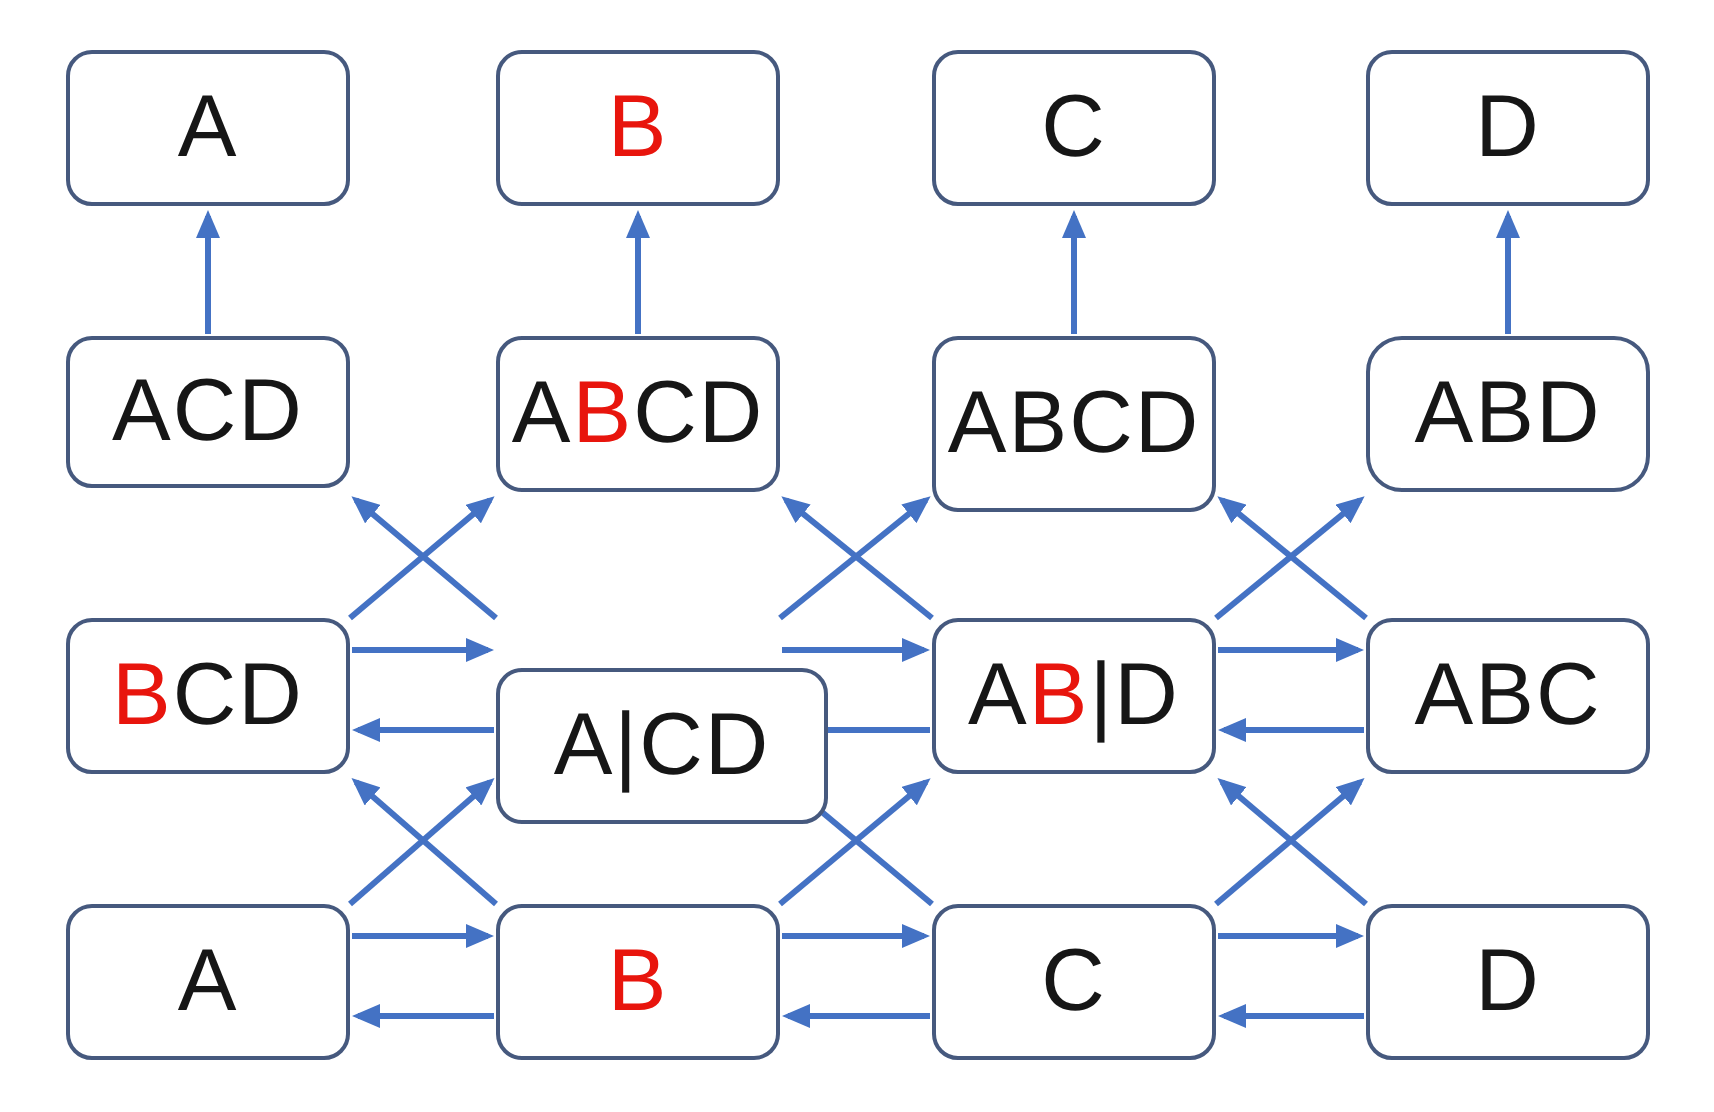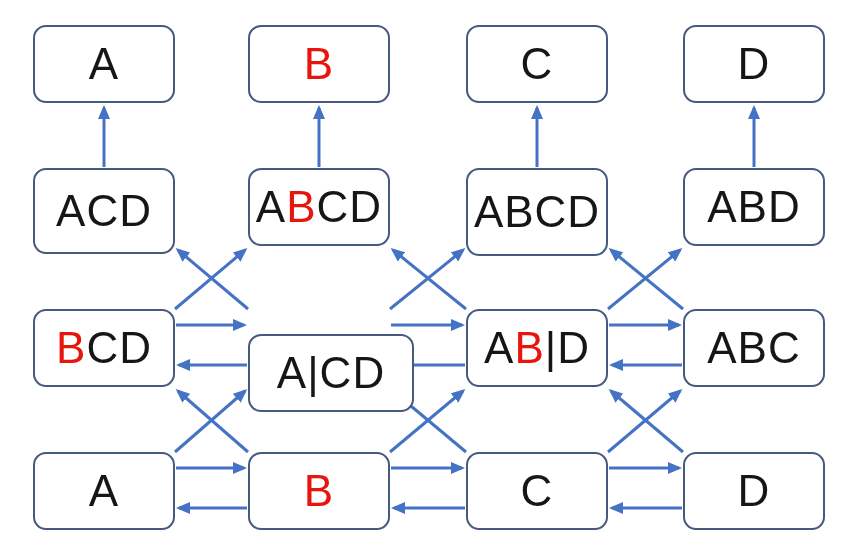--- a/index.html
+++ b/index.html
@@ -74,24 +74,24 @@
       <line x1="248" y1="452" x2="178" y2="391" stroke="#4472c4" stroke-width="3" marker-end="url(#ah)"></line>
       <line x1="390" y1="452" x2="463" y2="391" stroke="#4472c4" stroke-width="3" marker-end="url(#ah)"></line>
       <line x1="466" y1="452" x2="393" y2="391" stroke="#4472c4" stroke-width="3" marker-end="url(#ah)"></line>
       <line x1="608" y1="452" x2="680" y2="391" stroke="#4472c4" stroke-width="3" marker-end="url(#ah)"></line>
       <line x1="683" y1="452" x2="611" y2="391" stroke="#4472c4" stroke-width="3" marker-end="url(#ah)"></line>
     </svg>
 <div class="node" style="left: 33px; top: 25px; width: 142px; height: 78px;"><span>A</span></div>
     <div class="node" style="left: 248px; top: 25px; width: 142px; height: 78px;"><span class="hl">B</span></div>
     <div class="node" style="left: 466px; top: 25px; width: 142px; height: 78px;"><span>C</span></div>
     <div class="node" style="left: 683px; top: 25px; width: 142px; height: 78px;"><span>D</span></div>
-    <div class="node" style="left: 33px; top: 168px; width: 142px; height: 86px;"><span>ACD</span></div>
+    <div class="node" style="left: 33px; top: 168px; width: 142px; height: 76px;"><span>ACD</span></div>
     <div class="node" style="left: 248px; top: 168px; width: 142px; height: 78px;"><span>A</span><span class="hl">B</span><span>CD</span></div>
     <div class="node" style="left: 466px; top: 168px; width: 142px; height: 88px;"><span>ABCD</span></div>
-    <div class="node" style="left: 683px; top: 168px; width: 142px; height: 78px;"><span>ABD</span></div>
+    <div class="node" style="left: 683px; top: 168px; width: 142px; height: 78px; border-radius: 18px;"><span>ABD</span></div>
     <div class="node" style="left: 33px; top: 309px; width: 142px; height: 78px;"><span class="hl">B</span><span>CD</span></div>
     <div class="node" style="left: 248px; top: 309px; width: 166px; height: 78px; margin-top: 25px;"><span>A|CD</span></div>
     <div class="node" style="left: 466px; top: 309px; width: 142px; height: 78px;"><span>A</span><span class="hl">B</span><span>|D</span></div>
     <div class="node" style="left: 683px; top: 309px; width: 142px; height: 78px;"><span>ABC</span></div>
     <div class="node" style="left: 33px; top: 452px; width: 142px; height: 78px;"><span>A</span></div>
     <div class="node" style="left: 248px; top: 452px; width: 142px; height: 78px;"><span class="hl">B</span></div>
     <div class="node" style="left: 466px; top: 452px; width: 142px; height: 78px;"><span>C</span></div>
     <div class="node" style="left: 683px; top: 452px; width: 142px; height: 78px;"><span>D</span></div>
   </div>
 

